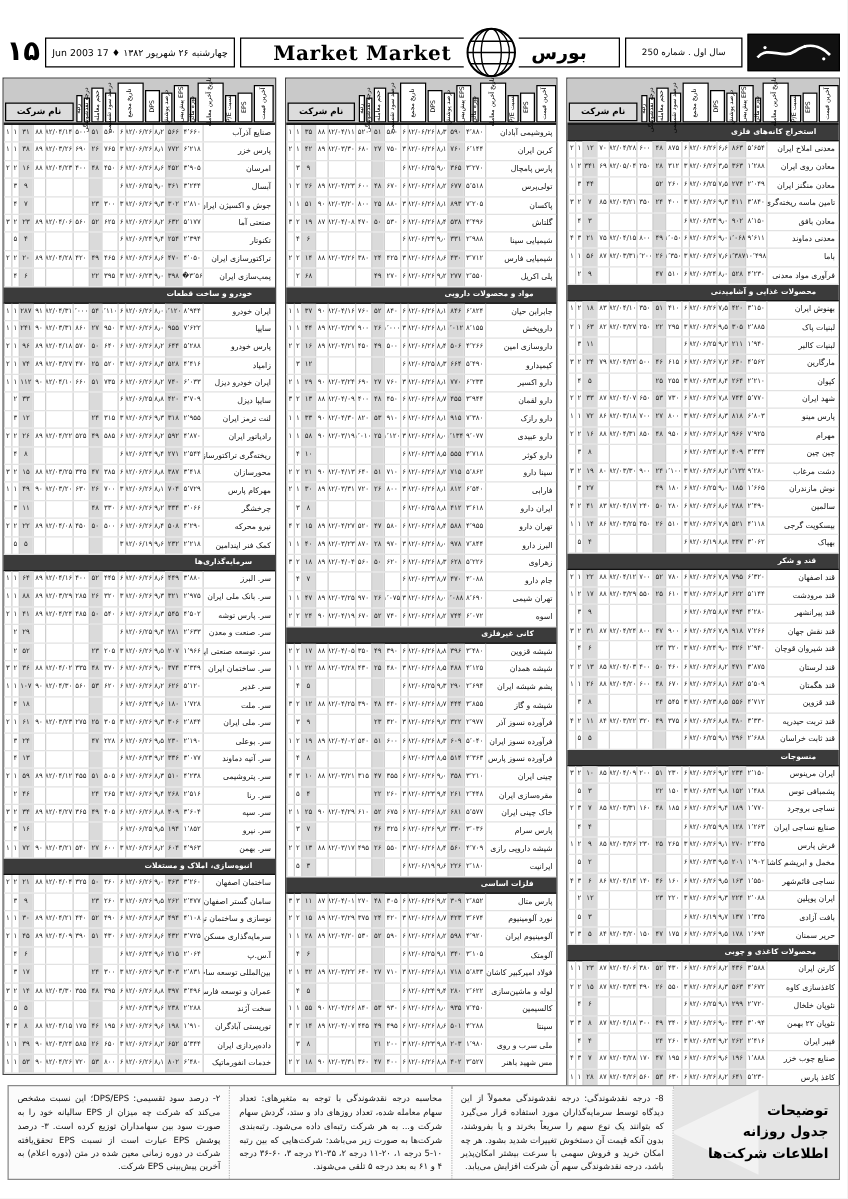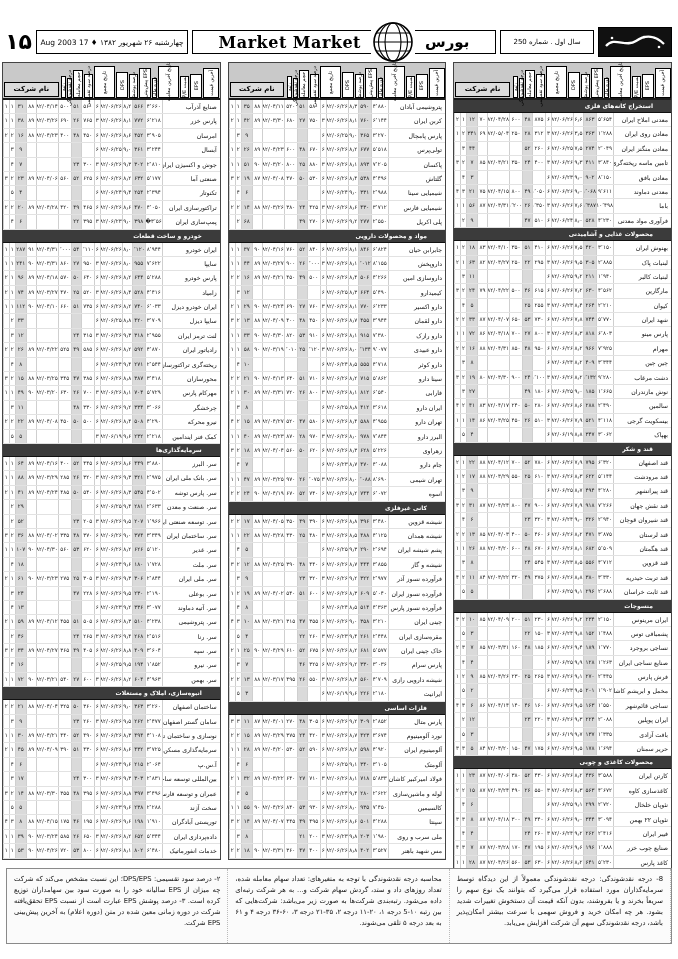--- a/index.html
+++ b/index.html
@@ -59,21 +59,21 @@
       <svg class="globe" viewBox="0 0 44 44">
         <circle cx="22" cy="22" r="19" fill="#fff" stroke="#000" stroke-width="1.6"></circle>
         <ellipse cx="22" cy="22" rx="8" ry="19" fill="none" stroke="#000" stroke-width="1.1"></ellipse>
         <ellipse cx="22" cy="22" rx="14.5" ry="19" fill="none" stroke="#000" stroke-width="1.1"></ellipse>
         <line x1="3" y1="22" x2="41" y2="22" stroke="#000" stroke-width="1.1"></line>
         <line x1="5" y1="13" x2="39" y2="13" stroke="#000" stroke-width="1.1"></line>
         <line x1="5" y1="31" x2="39" y2="31" stroke="#000" stroke-width="1.1"></line>
       </svg>
       <span class="title-en">Market Market</span>
     </div>
-    <div class="date-box">چهارشنبه ۲۶ شهریور ۱۳۸۲ ♦ 17 Aug 2003</div>
+    <div class="date-box">چهارشنبه ۲۶ شهریور ۱۳۸۲ ♦ 17 Jun 2003</div>
     <div class="page-num">۱۵</div>
   </div>
 
   <div class="tables">
     <section class="panel">
       <div class="cols">
           <div class="colhead" style="width: 16px; height: 30px;">
             <span>آخرین قیمت</span>
           </div>
           <div class="colhead" style="width: 12px; height: 24px;">
@@ -2616,18 +2616,24 @@
             <div class="cell" style="width: 10px;">۹۰</div>
             <div class="cell shaded" style="width: 11px;">۵۳</div>
             <div class="cell" style="width: 6px;">۱</div>
             <div class="cell" style="width: 6px;">۱</div>
           </div>
         </div>
     </section>
   </div>
 
   <div class="explain">
+    <div class="explain-head">
+      <span class="tri"></span>
+      <div>توضیحات</div>
+      <div>جدول روزانه</div>
+      <div>اطلاعات شرکت‌ها</div>
+    </div>
     <p>8- درجه نقدشوندگی: درجه نقدشوندگی معمولاً از این دیدگاه توسط سرمایه‌گذاران مورد استفاده قرار می‌گیرد که بتوانند یک نوع سهم را سریعاً بخرند و یا بفروشند، بدون آنکه قیمت آن دستخوش تغییرات شدید بشود. هر چه امکان خرید و فروش سهمی با سرعت بیشتر امکان‌پذیر باشد، درجه نقدشوندگی سهم آن شرکت افزایش می‌یابد.</p>
     <p>محاسبه درجه نقدشوندگی با توجه به متغیرهای: تعداد سهام معامله شده، تعداد روزهای داد و ستد، گردش سهام شرکت و... به هر شرکت رتبه‌ای داده می‌شود. رتبه‌بندی شرکت‌ها به صورت زیر می‌باشد: شرکت‌هایی که بین رتبه ۱۰-5 درجه ۱، ۲۰-۱۱ درجه ۲، ۳۵-۲۱ درجه ۳، ۶۰-۳۶ درجه ۴ و ۶۱ به بعد درجه ۵ تلقی می‌شوند.</p>
     <p>۲- درصد سود تقسیمی: DPS/EPS؛ این نسبت مشخص می‌کند که شرکت چه میزان از EPS سالیانه خود را به صورت سود بین سهامداران توزیع کرده است. ۳- درصد پوشش EPS عبارت است از نسبت EPS تحقق‌یافته شرکت در دوره زمانی معین شده در متن (دوره اعلام) به آخرین پیش‌بینی EPS شرکت.</p>
   </div>
 
 </div>
 
 </body></html>

